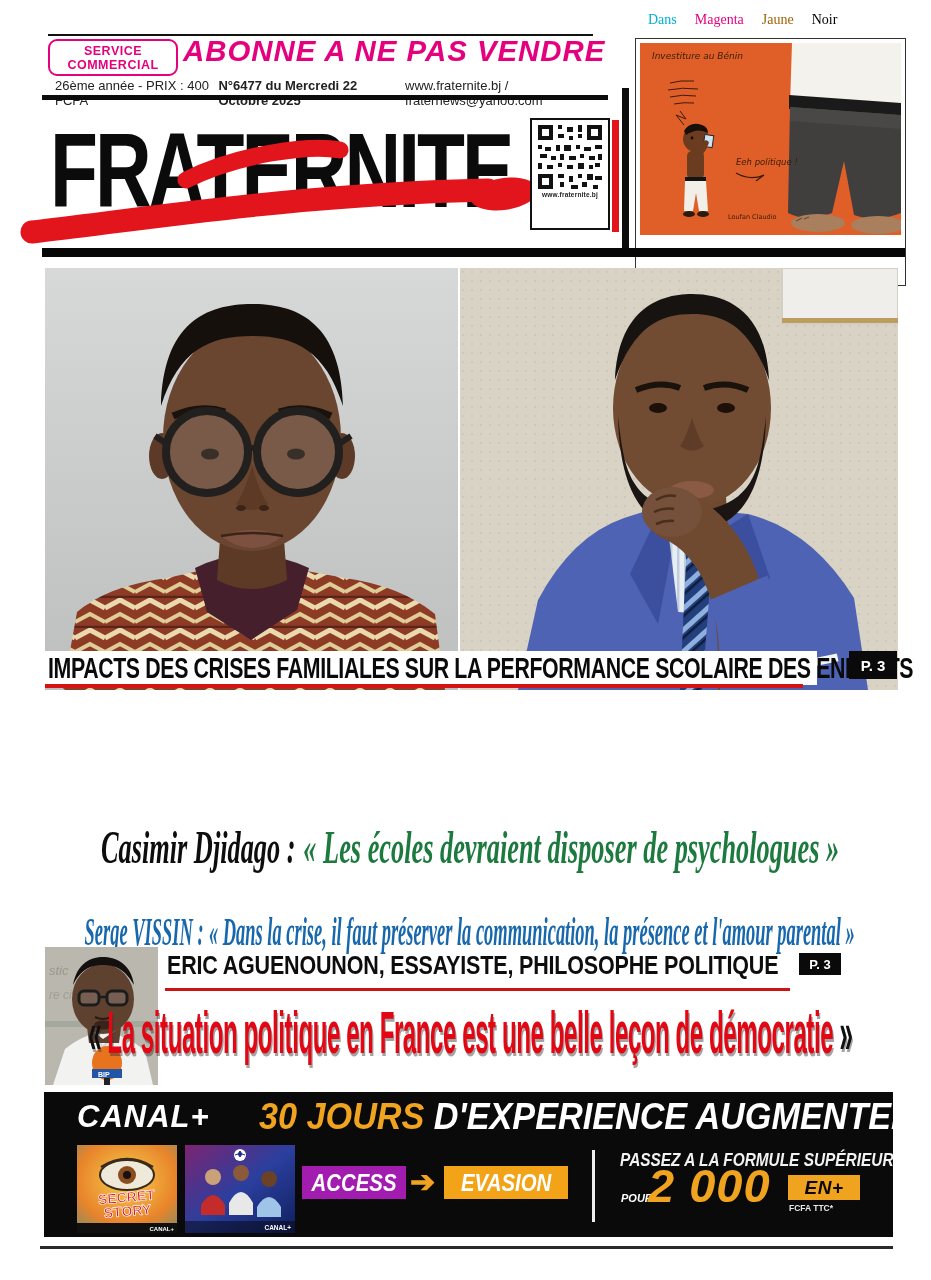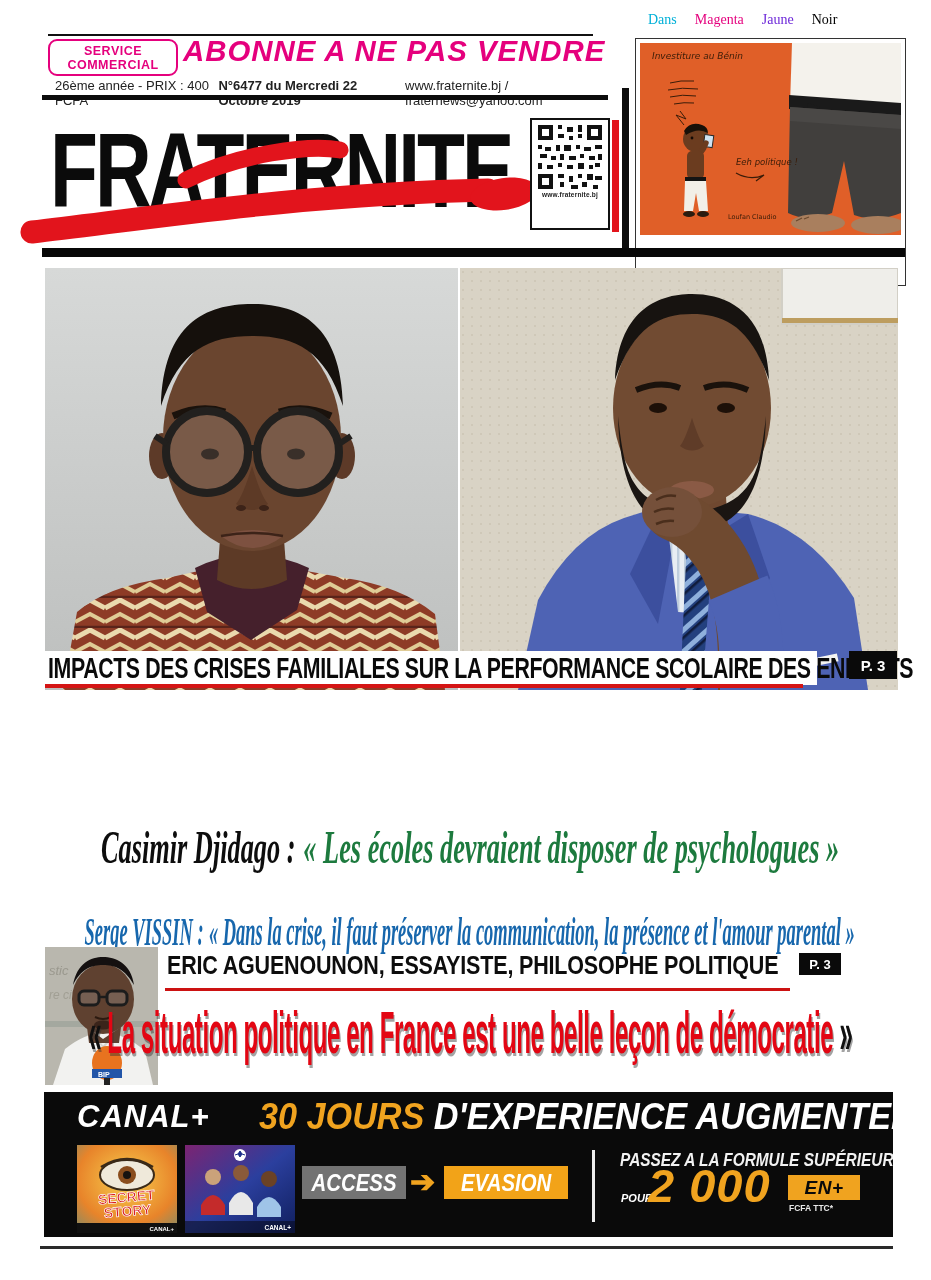--- a/index.html
+++ b/index.html
@@ -81,21 +81,21 @@
   .ad{position:absolute;left:44px;top:1092px;width:849px;height:145px;background:#0a0a0a;overflow:hidden;}
   .ad .logo{position:absolute;left:33px;top:7px;color:#fff;font-weight:900;font-style:italic;
             font-size:31px;letter-spacing:1px;}
   .ad .tag{position:absolute;left:215px;top:4px;}
   .ad .tag .cond{font-weight:900;font-style:italic;font-size:36px;transform:scaleX(.95);transform-origin:left;}
   .ad .tag .gold{color:#f0a31f;margin-right:10px;}
   .ad .tag .wht{color:#fff;}
   .poster{position:absolute;top:53px;}
   .poster.one{left:33px;width:100px;height:88px;}
   .poster.two{left:141px;width:110px;height:88px;}
-  .chipA{position:absolute;left:258px;top:74px;width:104px;height:33px;background:#737373;
+  .chipA{position:absolute;left:258px;top:74px;width:104px;height:33px;background:#a21caf;
          display:flex;align-items:center;justify-content:center;}
   .chipB{position:absolute;left:400px;top:74px;width:124px;height:33px;background:#f2a318;
          display:flex;align-items:center;justify-content:center;}
   .chip-t{color:#fff;font-weight:900;font-style:italic;font-size:24px;transform:scaleX(.85);}
   .adarrow{position:absolute;left:366px;top:72px;color:#f0a31f;font-size:30px;font-weight:bold;}
   .addiv{position:absolute;left:548px;top:58px;width:2.5px;height:72px;background:#eeeeee;}
   .passez{position:absolute;left:576px;top:58px;}
   .passez .cond{color:#f2f2f2;font-style:italic;font-weight:bold;font-size:17.5px;transform:scaleX(.88);transform-origin:left;}
   .pour{position:absolute;left:577px;top:100px;color:#fff;font-weight:bold;font-style:italic;font-size:11px;}
   .price{position:absolute;left:604px;top:66px;color:#f0a31f;font-weight:900;font-style:italic;
@@ -107,33 +107,33 @@
   .adunder{position:absolute;left:40px;top:1246px;width:853px;height:2.5px;background:#2a2a2a;}
 </style>
 </head>
 <body>
 
 <div id="page">
 
   <div class="reg">
     <span style="color:#00b0d8">Dans</span>
     <span style="color:#e5007d">Magenta</span>
-    <span style="color:#6d28d9">Jaune</span>
+    <span style="color:#a16207">Jaune</span>
     <span style="color:#000">Noir</span>
   </div>
 
   <div class="topline"></div>
   <div class="badge">
     <span>SERVICE</span>
     <span>COMMERCIAL</span>
   </div>
   <div class="abonne">ABONNE A NE PAS VENDRE</div>
   <div class="infoline">
     <span>26ème année - PRIX : 400 FCFA</span>
-    <span class="b">N°6477 du Mercredi 22 Octobre 2019</span>
+    <span class="b">N°6477 du Mercredi 22 Octobre 2025</span>
     <span class="right">www.fraternite.bj / fraternews@yahoo.com</span>
   </div>
   <div class="thickline"></div>
 
   <div class="mast-title">FRATERNITE</div>
   <svg class="swoosh" width="530" height="122" viewBox="0 0 530 122">
     <path d="M168,52 C220,26 292,16 322,22" stroke="#e2141c" stroke-width="17" fill="none" stroke-linecap="round"></path>
     <path d="M14,104 C120,92 280,66 470,62" stroke="#e2141c" stroke-width="23" fill="none" stroke-linecap="round"></path>
     <ellipse cx="486" cy="66" rx="34" ry="16" fill="#e2141c" transform="rotate(-8 486 66)"></ellipse>
   </svg>

